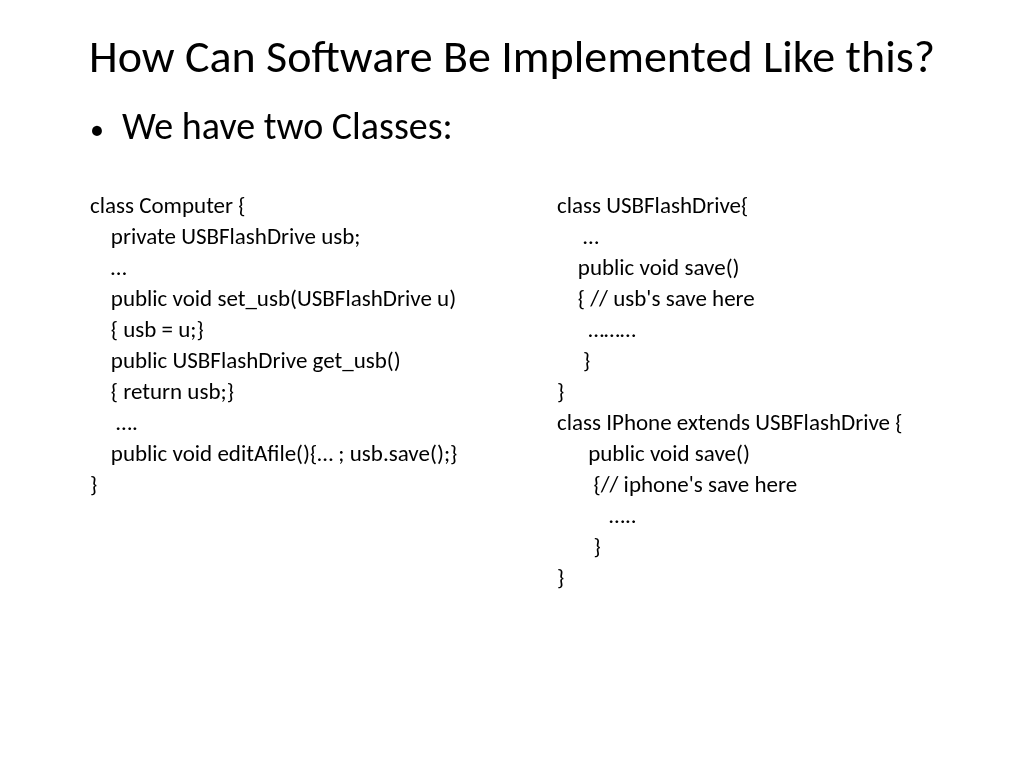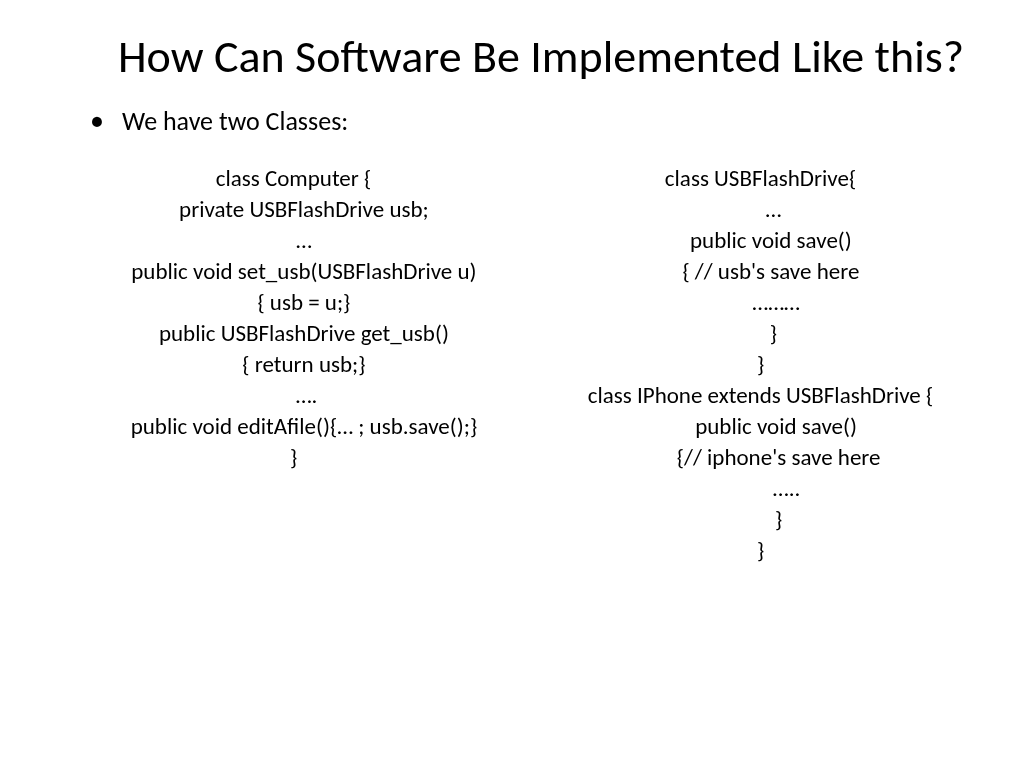--- a/index.html
+++ b/index.html
@@ -8,41 +8,40 @@
       height: 768px;
       background: #ffffff;
       font-family: Calibri, Arial, sans-serif;
       color: #000000;
       padding: 30px 60px;
       overflow: hidden;
     }
     .title {
       font-size: 46px;
       font-weight: 400;
-      text-align: right;
+      text-align: center;
       line-height: 1.15;
       margin-bottom: 20px;
     }
     .bullet-line {
-      font-size: 26px;
+      font-size: 38px;
       margin-left: 30px;
-      margin-bottom: 25px;
+      margin-bottom: 41px;
       display: flex;
       align-items: baseline;
       text-align: center;
     }
     .bullet-line::before {
       content: "•";
       font-size: 28px;
       margin-right: 18px;
     }
     .columns {
       display: flex;
       gap: 40px;
-      text-align: center;
     }
     .col-left {
       flex: 1;
       padding-left: 30px;
     }
     .col-right {
       flex: 1;
       padding-left: 20px;
     }
     .code-block {

